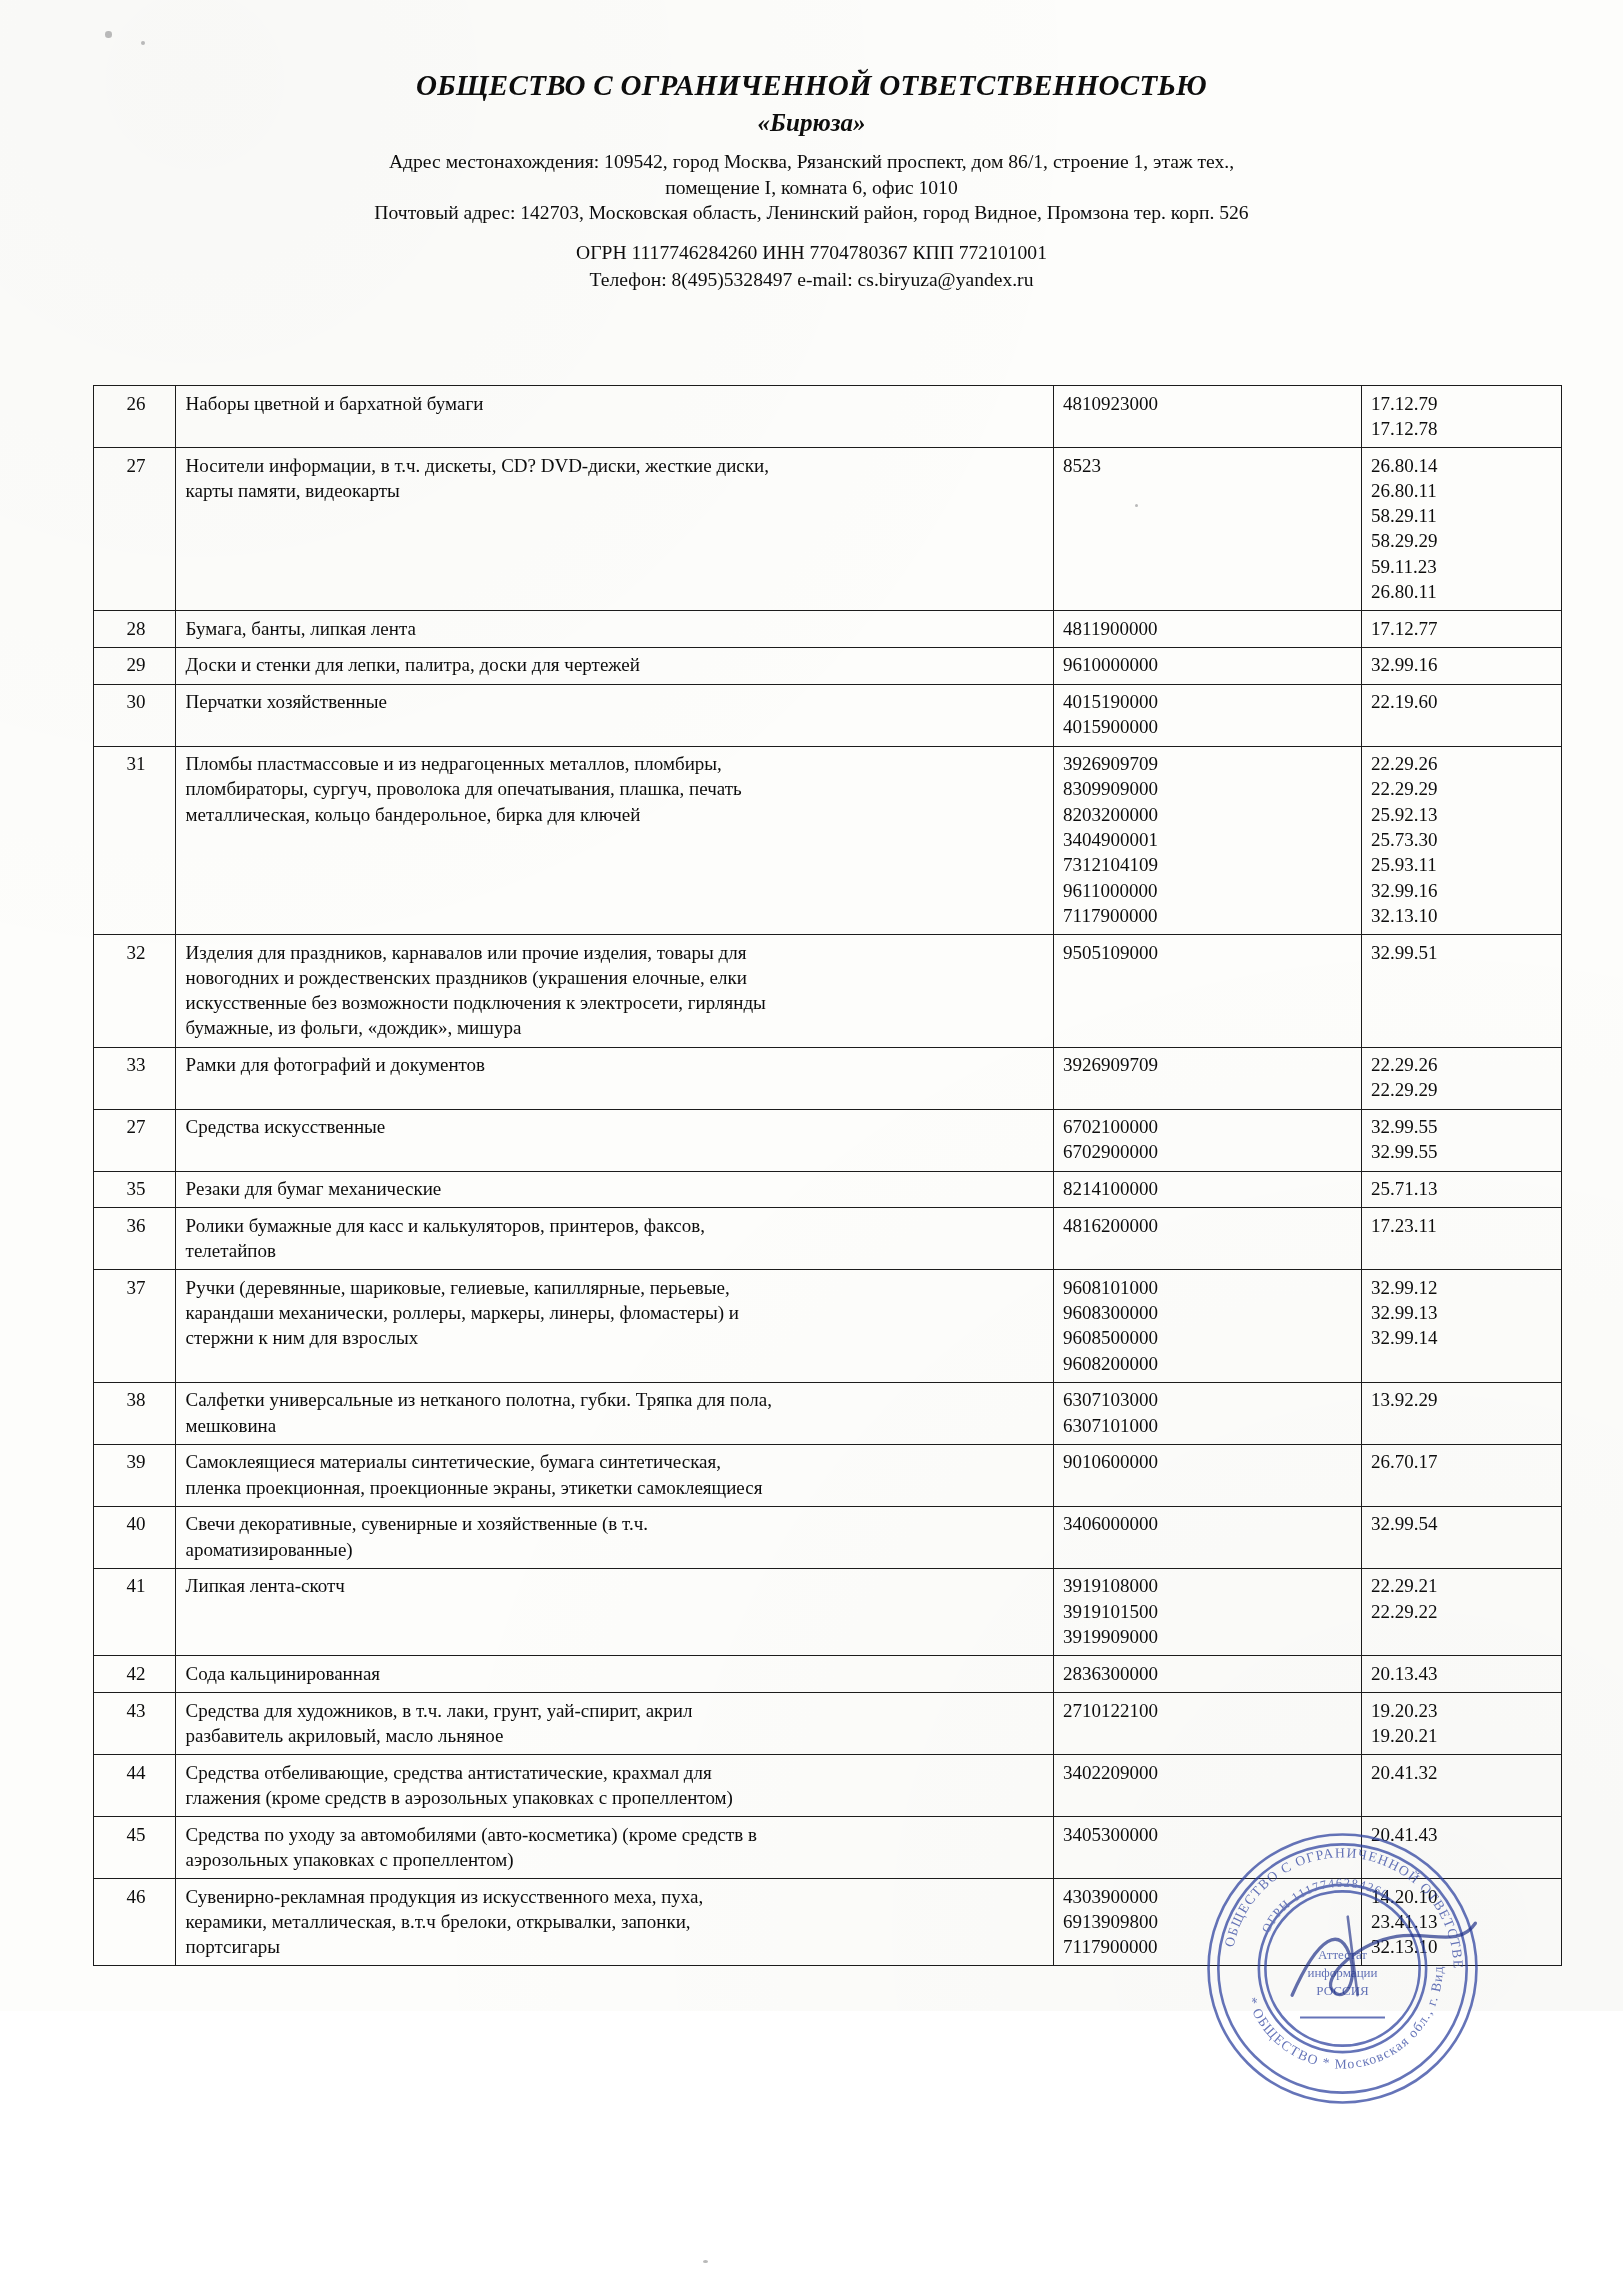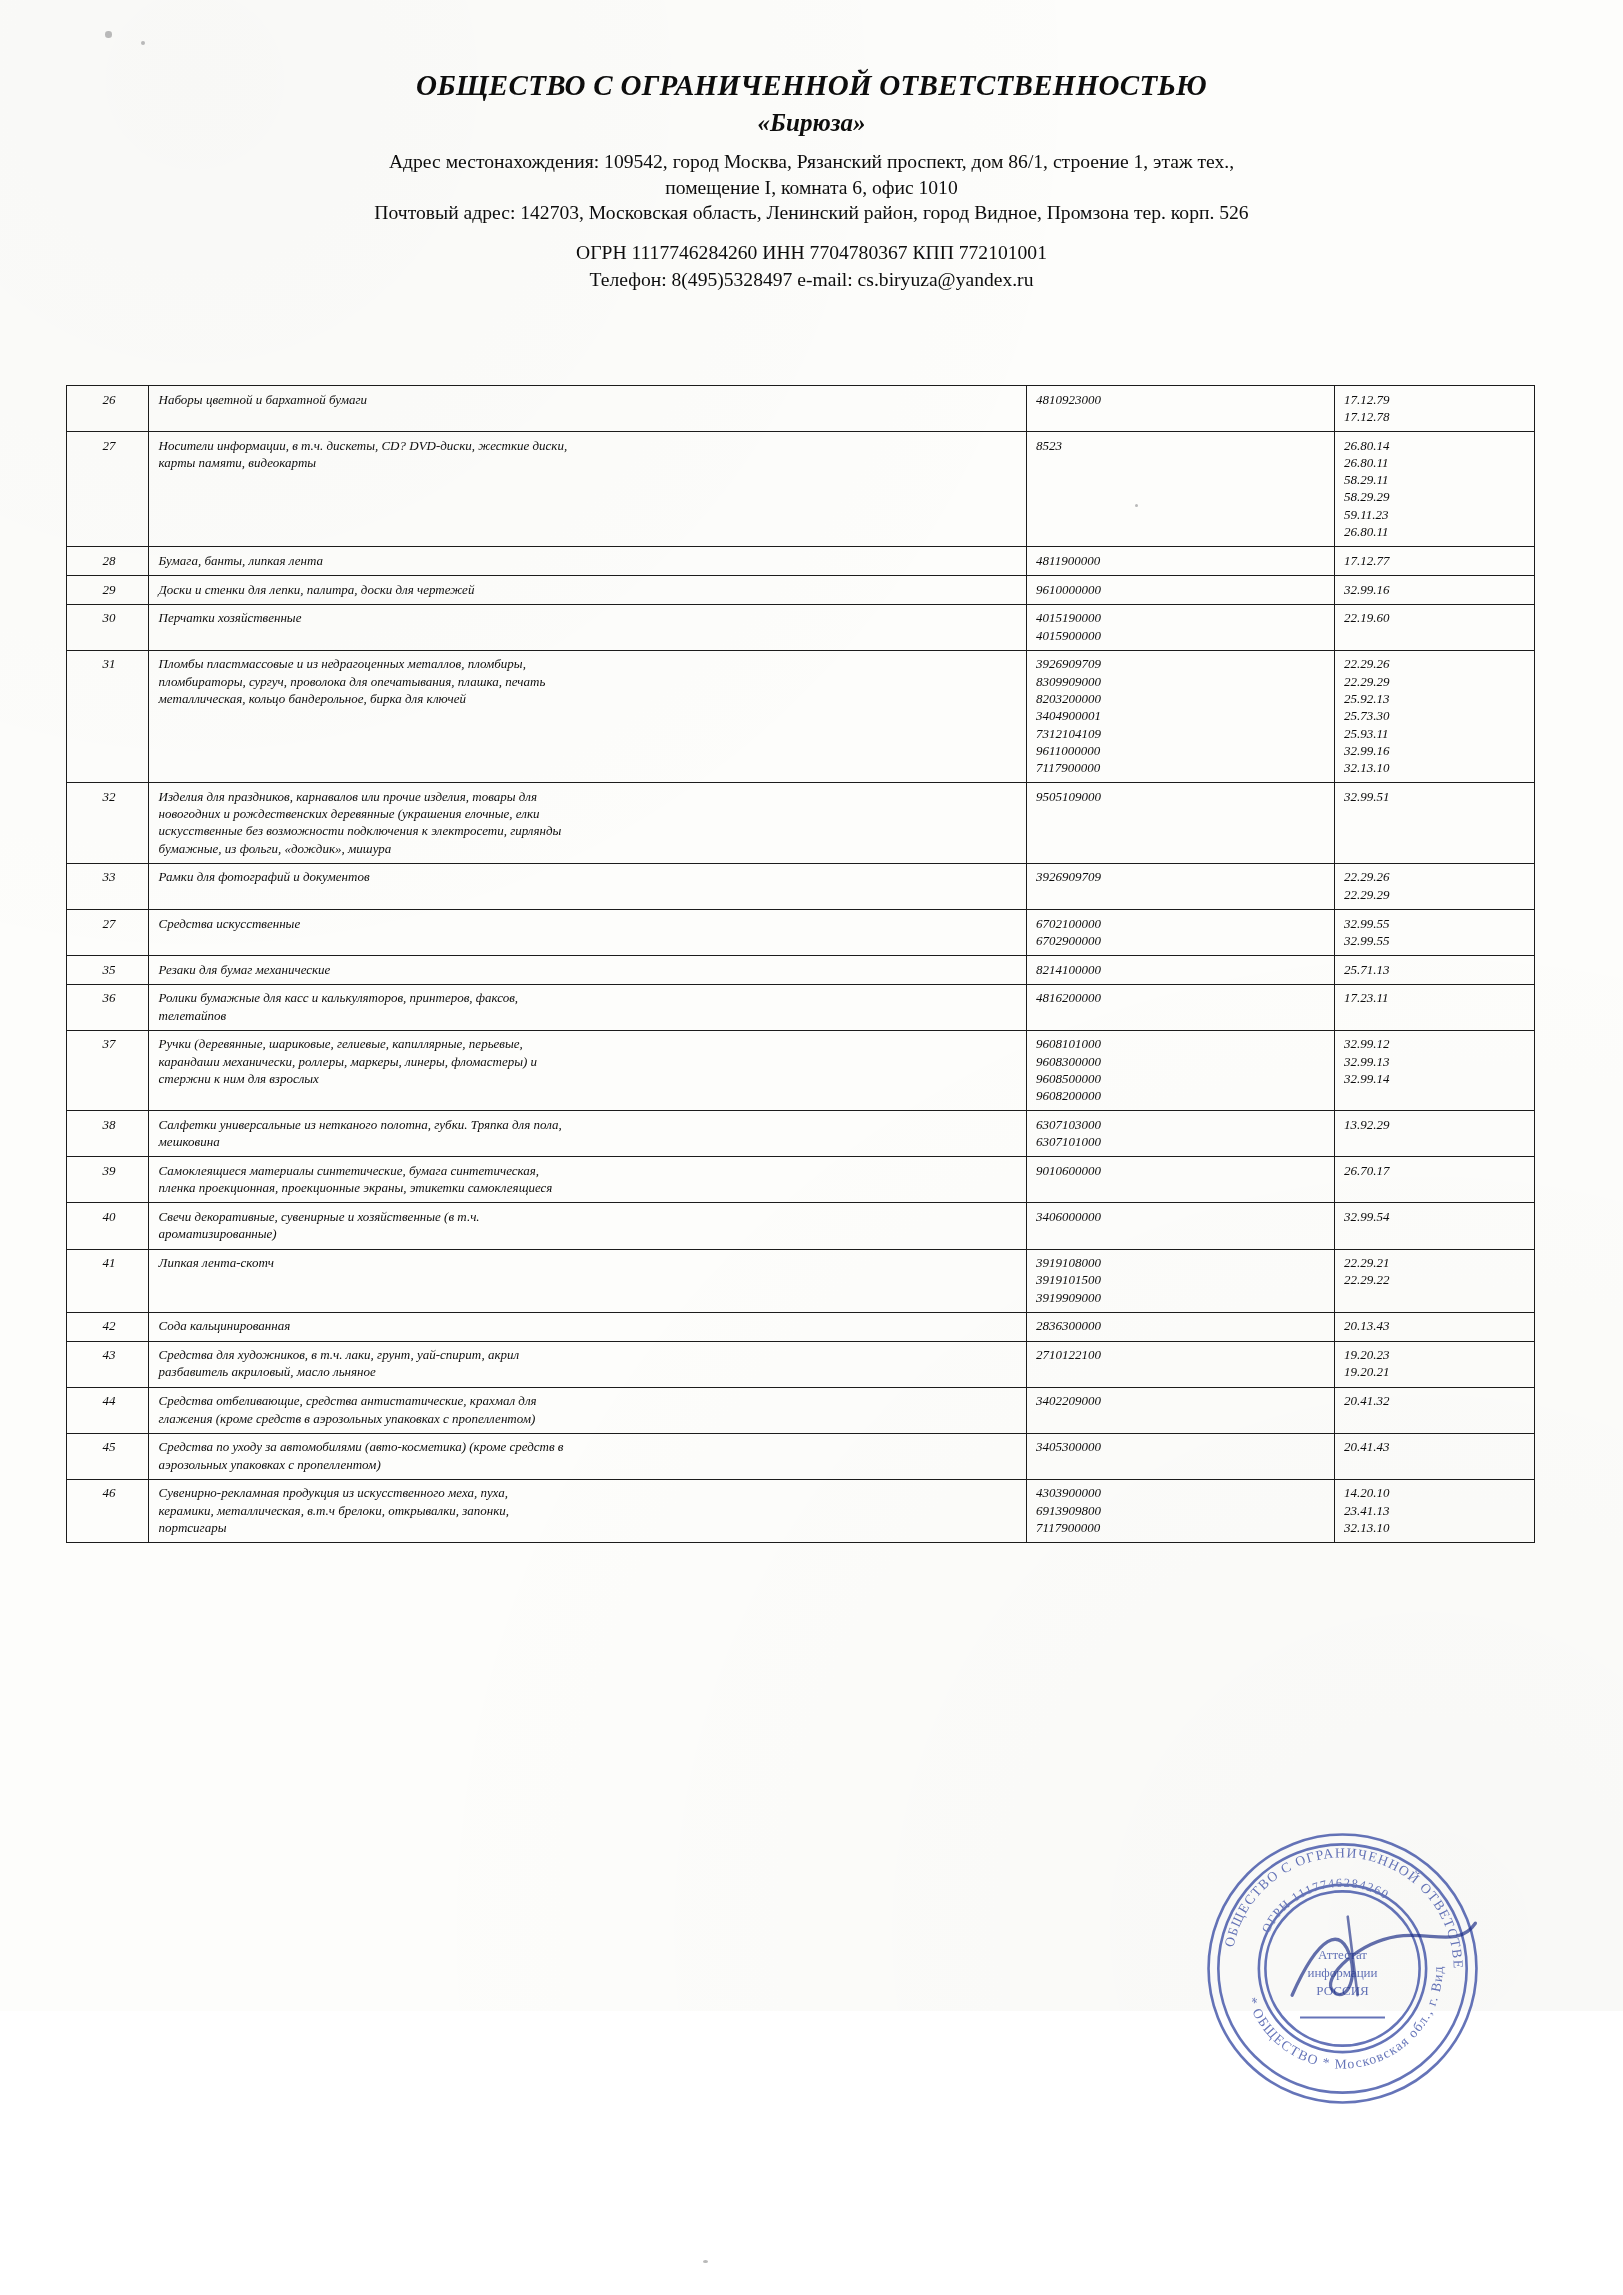--- a/index.html
+++ b/index.html
@@ -62,27 +62,26 @@
   }
   .addr-line { display: block; }
   .reg-block {
     margin-top: 14px;
     font-size: 19.6px;
     line-height: 1.35;
   }
 
   table.main {
     position: absolute;
-    left: 66px;
+    left: 93px;
     top: 385px;
     width: 1469px;
     border-collapse: collapse;
     table-layout: fixed;
-    font-size: 13px;
-    font-style: italic;
+    font-size: 19px;
   }
   table.main td {
     border: 1.3px solid #1c1c1c;
     vertical-align: top;
     padding: 4.6px 6.5px 5.9px 9.2px;
     line-height: 1.33;
   }
   td.c-num {
     width: 63px;
     text-align: center;
@@ -240,21 +239,21 @@
             <span class="ln">25.73.30</span>
             <span class="ln">25.93.11</span>
             <span class="ln">32.99.16</span>
             <span class="ln">32.13.10</span>
           </td>
         </tr>
         <tr>
           <td class="c-num">32</td>
           <td class="c-name">
             <span class="ln">Изделия для праздников, карнавалов или прочие изделия, товары для</span>
-            <span class="ln">новогодних и рождественских деревянные (украшения елочные, елки</span>
+            <span class="ln">новогодних и рождественских праздников (украшения елочные, елки</span>
             <span class="ln">искусственные без возможности подключения к электросети, гирлянды</span>
             <span class="ln">бумажные, из фольги, «дождик», мишура</span>
           </td>
           <td class="c-code">
             <span class="ln">9505109000</span>
           </td>
           <td class="c-okpd">
             <span class="ln">32.99.51</span>
           </td>
         </tr>

